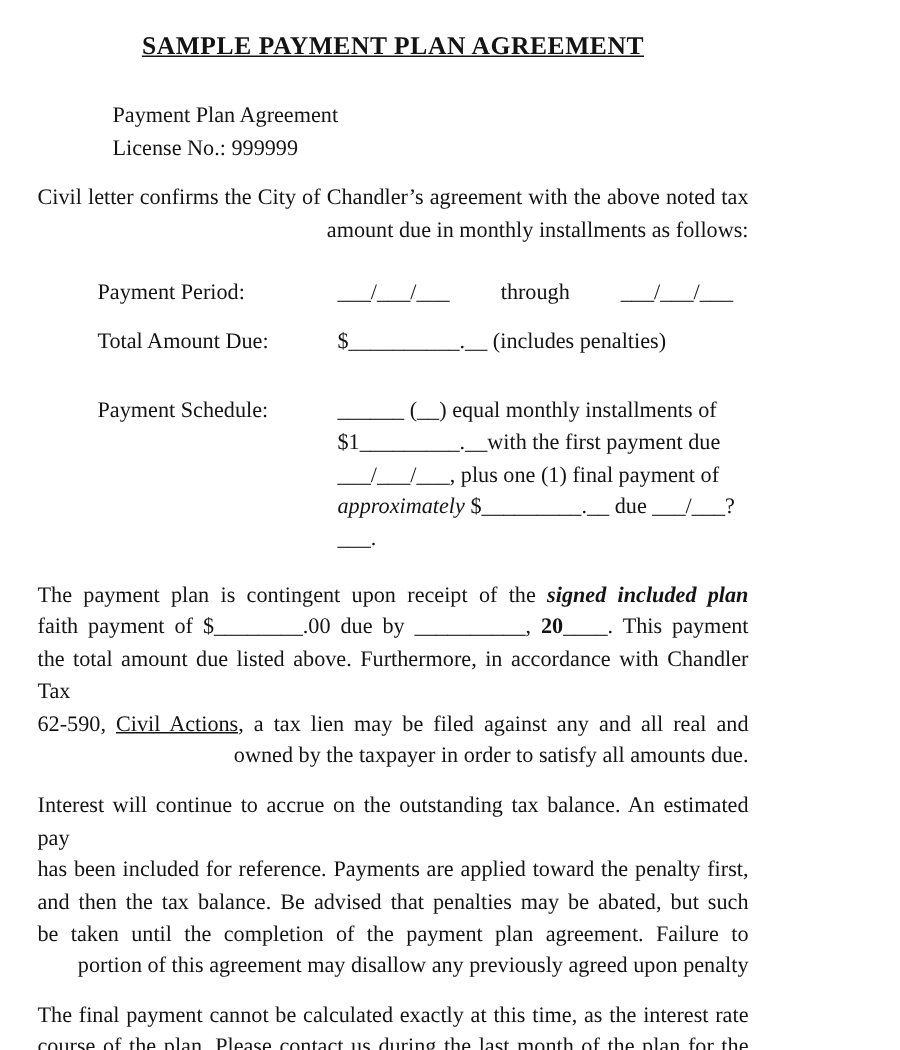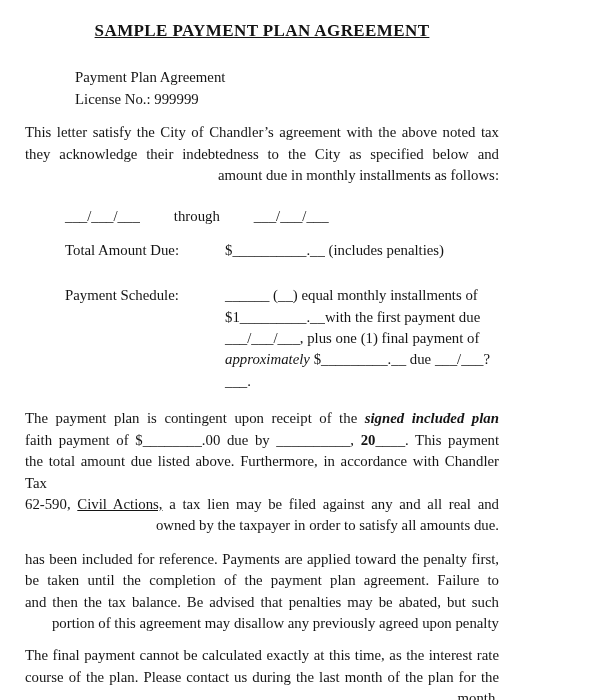--- a/index.html
+++ b/index.html
@@ -38,28 +38,28 @@
 <div class="page">
 
   <h1 class="title">SAMPLE PAYMENT PLAN AGREEMENT</h1>
 
   <div class="addr">
     <div>Payment Plan Agreement</div>
     <div>License No.: 999999</div>
   </div>
 
   <div class="para">
-    <div class="jline">This letter satisfy the City of Chandler’s agreement with the above noted tax</div>
-    <div class="jline">they acknowledge their indebtedness to the City as specified below and</div>
+    <div class="jline">Civil letter confirms the City of Chandler’s agreement with the above noted tax</div>
     <div class="last">amount due in monthly installments as follows:</div>
   </div>
 
   <div class="form">
 
     <div class="frow">
+      <div class="flabel">Payment Period:</div>
       <div class="fvalue">
         <span>___/___/___</span><span class="sp1">through</span><span class="sp1">___/___/___</span>
       </div>
     </div>
 
     <div class="frow">
       <div class="flabel">Total Amount Due:</div>
       <div class="fvalue">$__________.__ (includes penalties)</div>
     </div>
 
@@ -77,23 +77,24 @@
 
   <div class="para mb12">
     <div class="jline"><span>The payment plan is contingent upon receipt of the </span><span class="bi">signed included plan</span></div>
     <div class="jline"><span>faith payment of $________.00 due by __________, </span><span class="b">20</span><span>____.  This payment</span></div>
     <div class="jline">the total amount due listed above.  Furthermore, in accordance with Chandler Tax</div>
     <div class="jline"><span>62-590, </span><span class="ul">Civil Actions,</span><span> a tax lien may be filed against any and all real and</span></div>
     <div class="last">owned by the taxpayer in order to satisfy all amounts due.</div>
   </div>
 
   <div class="para mb11">
+    <div class="jline">Interest will continue to accrue on the outstanding tax balance.  An estimated pay</div>
     <div class="jline">has been included for reference.  Payments are applied toward the penalty first,</div>
+    <div class="jline">and then the tax balance.  Be advised that penalties may be abated, but such</div>
     <div class="jline">be taken until the completion of the payment plan agreement.  Failure to</div>
-    <div class="jline">and then the tax balance.  Be advised that penalties may be abated, but such</div>
     <div class="last">portion of this agreement may disallow any previously agreed upon penalty</div>
   </div>
 
   <div class="para mb0">
     <div class="jline">The final payment cannot be calculated exactly at this time, as the interest rate</div>
     <div class="jline">course of the plan.  Please contact us during the last month of the plan for the</div>
     <div class="last">month.</div>
   </div>
 
 </div>

